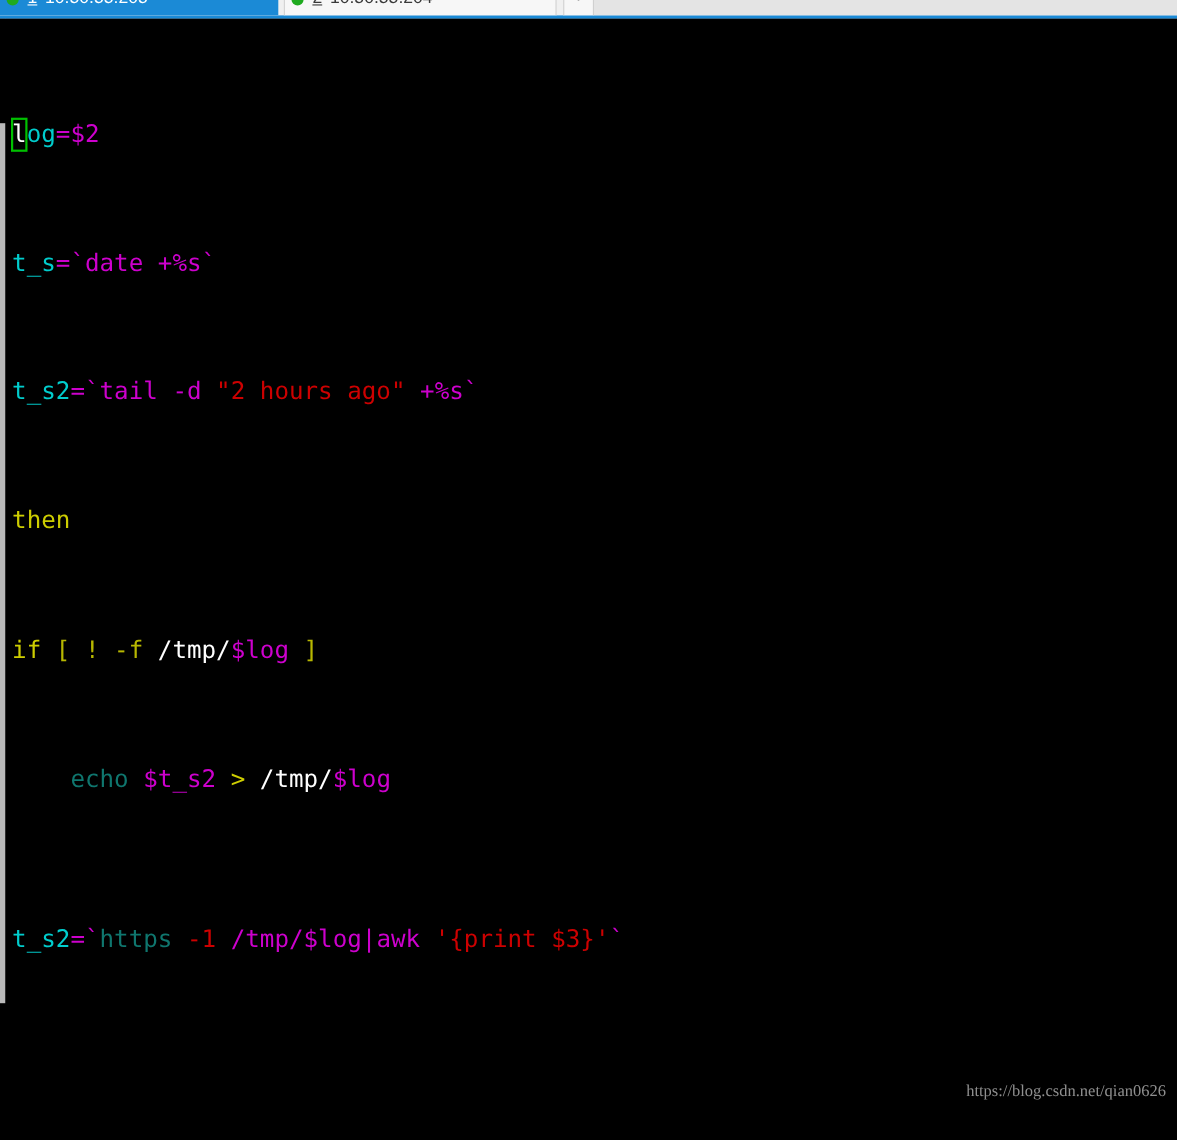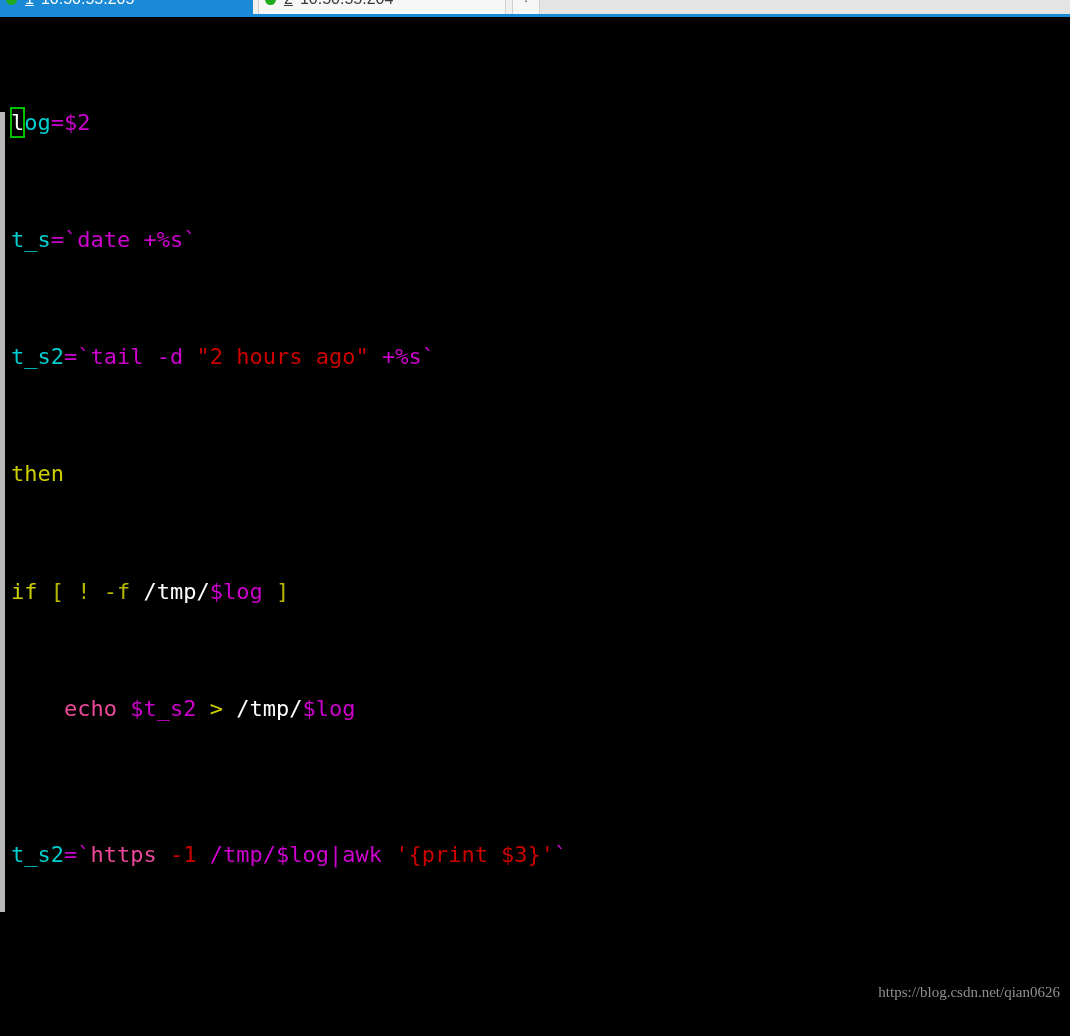--- a/index.html
+++ b/index.html
@@ -125,21 +125,21 @@
 
   
   .c-kw      { color: #cdcd00; }            
   .c-kw2     { color: #b7b700; }            
   .c-ident   { color: #00cdcd; }            
   .c-op      { color: #cd00cd; }            
   .c-var     { color: #cd00cd; text-align: center; }            
   .c-str     { color: #cd0000; }            
   .c-num     { color: #cd0000; }            
   .c-white   { color: #ffffff; }            
-  .c-cmd     { color: #ec4899; margin-top: 24px; }            
+  .c-cmd     { color: #0f766e; margin-top: 24px; }            
   .c-redir   { color: #cdcd00; }            
 
   
   .cursor {
     display: inline-block;
     color: #ffffff;
     outline: 2px solid #00c000;
     outline-offset: -1px;
     background: transparent;
   }

